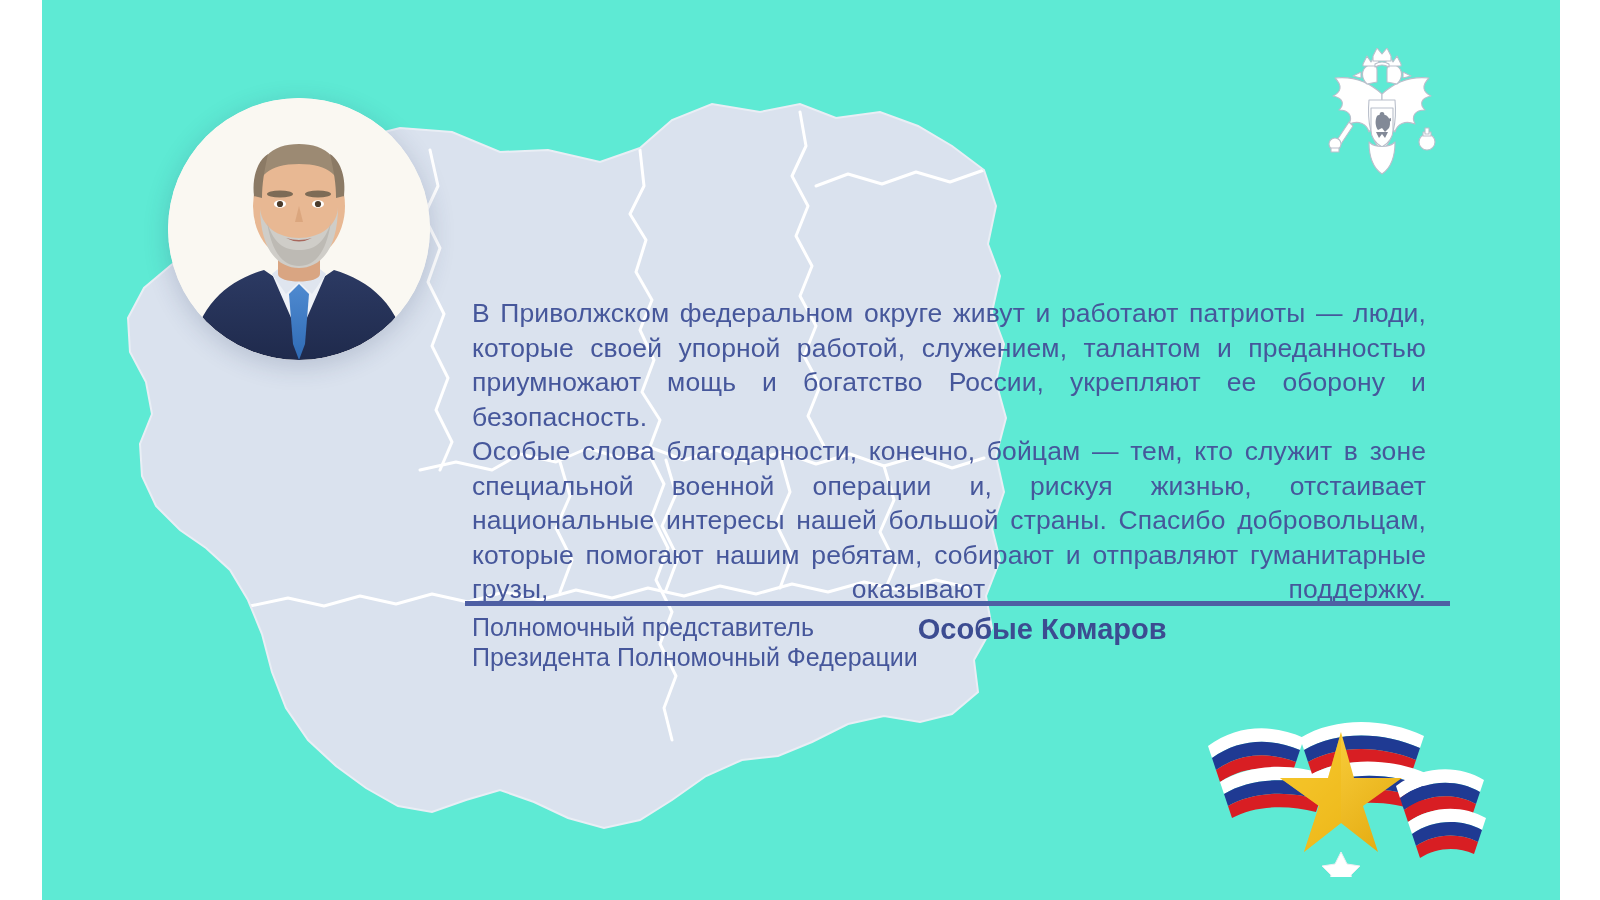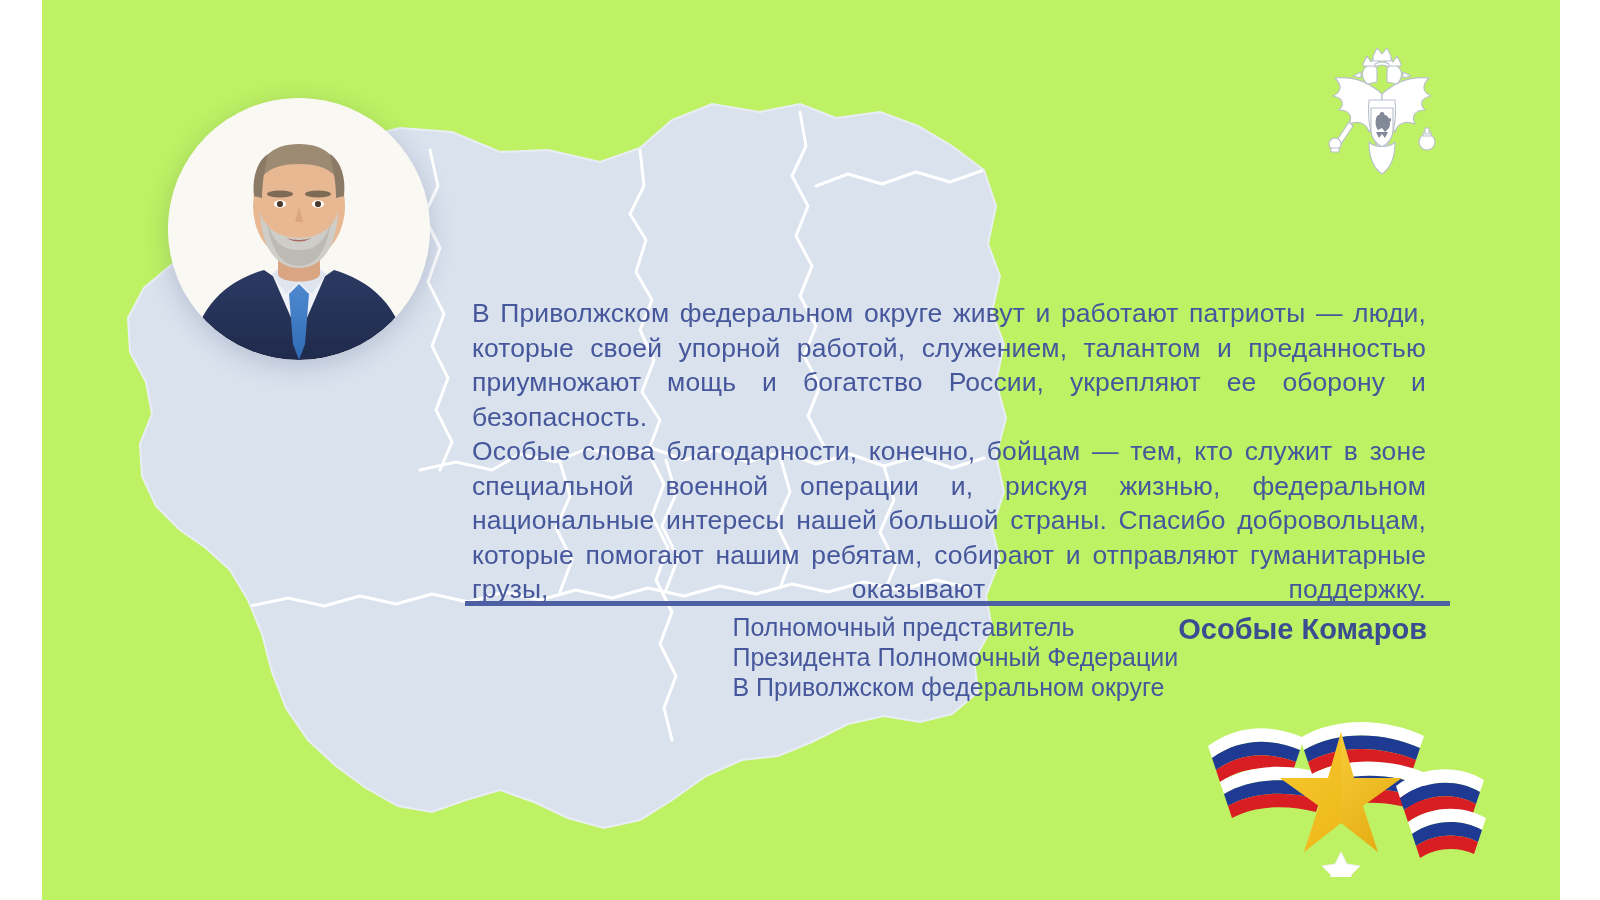--- a/index.html
+++ b/index.html
@@ -6,21 +6,21 @@
   html, body {
     margin: 0;
     padding: 0;
     background: #ffffff;
   }
   #poster {
     position: relative;
     width: 1600px;
     height: 900px;
     overflow: hidden;
-    background: #bef264;
+    background: #5eead4;
     font-family: "Liberation Sans", "DejaVu Sans", sans-serif;
   }
 
   
   .edge-strip {
     position: absolute;
     top: 0;
     width: 42px;
     height: 900px;
     background: #ffffff;
@@ -100,21 +100,21 @@
     z-index: 5;
   }
 
   
   .signature {
     position: absolute;
     left: 472px;
     top: 612px;
     width: 955px;
     display: flex;
-    justify-content: flex-end;
+    justify-content: flex-start;
     align-items: flex-start;
     z-index: 5;
   }
   .sig-title {
     color: #46579b;
     font-size: 25px;
     line-height: 30px;
   }
   .sig-name {
     color: #3c4c91;
@@ -298,30 +298,29 @@
                  C66,66 60,66 58,68 Z"></path>
         <path d="M63,64 C61,64 60,66 61,68 L65,68 C66,66 65,64 63,64 Z"></path>
         <path d="M66,72 L72,70 L72,73 L67,75 Z"></path>
         <path d="M57,84 L60,90 L63,86 L66,90 L69,84 Z"></path>
       </g>
     </svg>
   </div>
 
   <div class="quote-block">
     <p class="quote-para">В Приволжском федеральном округе живут и работают патриоты — люди, которые своей упорной работой, служением, талантом и преданностью приумножают мощь и богатство России, укрепляют ее оборону и безопасность.</p>
-    <p class="quote-para last-block">Особые слова благодарности, конечно, бойцам — тем, кто служит в зоне специальной военной операции и, рискуя жизнью, федеральном национальные интересы нашей большой страны. Спасибо добровольцам, которые помогают нашим ребятам, собирают и отправляют гуманитарные грузы, оказывают поддержку.</p>
+    <p class="quote-para last-block">Особые слова благодарности, конечно, бойцам — тем, кто служит в зоне специальной военной операции и, рискуя жизнью, отстаивает национальные интересы нашей большой страны. Спасибо добровольцам, которые помогают нашим ребятам, собирают и отправляют гуманитарные грузы, оказывают поддержку.</p>
   </div>
 
   <div class="divider"></div>
 
   <div class="signature">
     <div class="sig-title">
       <div>Полномочный представитель</div>
       <div>Президента Полномочный Федерации</div>
-      <div>В Приволжском федеральном округе</div>
     </div>
     <div class="sig-name">Особые Комаров</div>
   </div>
 
   <div class="ribbon-logo">
     <svg viewBox="0 0 290 175" xmlns="http://www.w3.org/2000/svg">
       <defs>
         <linearGradient id="starg" x1="0" y1="0" x2="1" y2="1">
           <stop offset="0" stop-color="#ffd84a"></stop>
           <stop offset="1" stop-color="#e2a80c"></stop>

